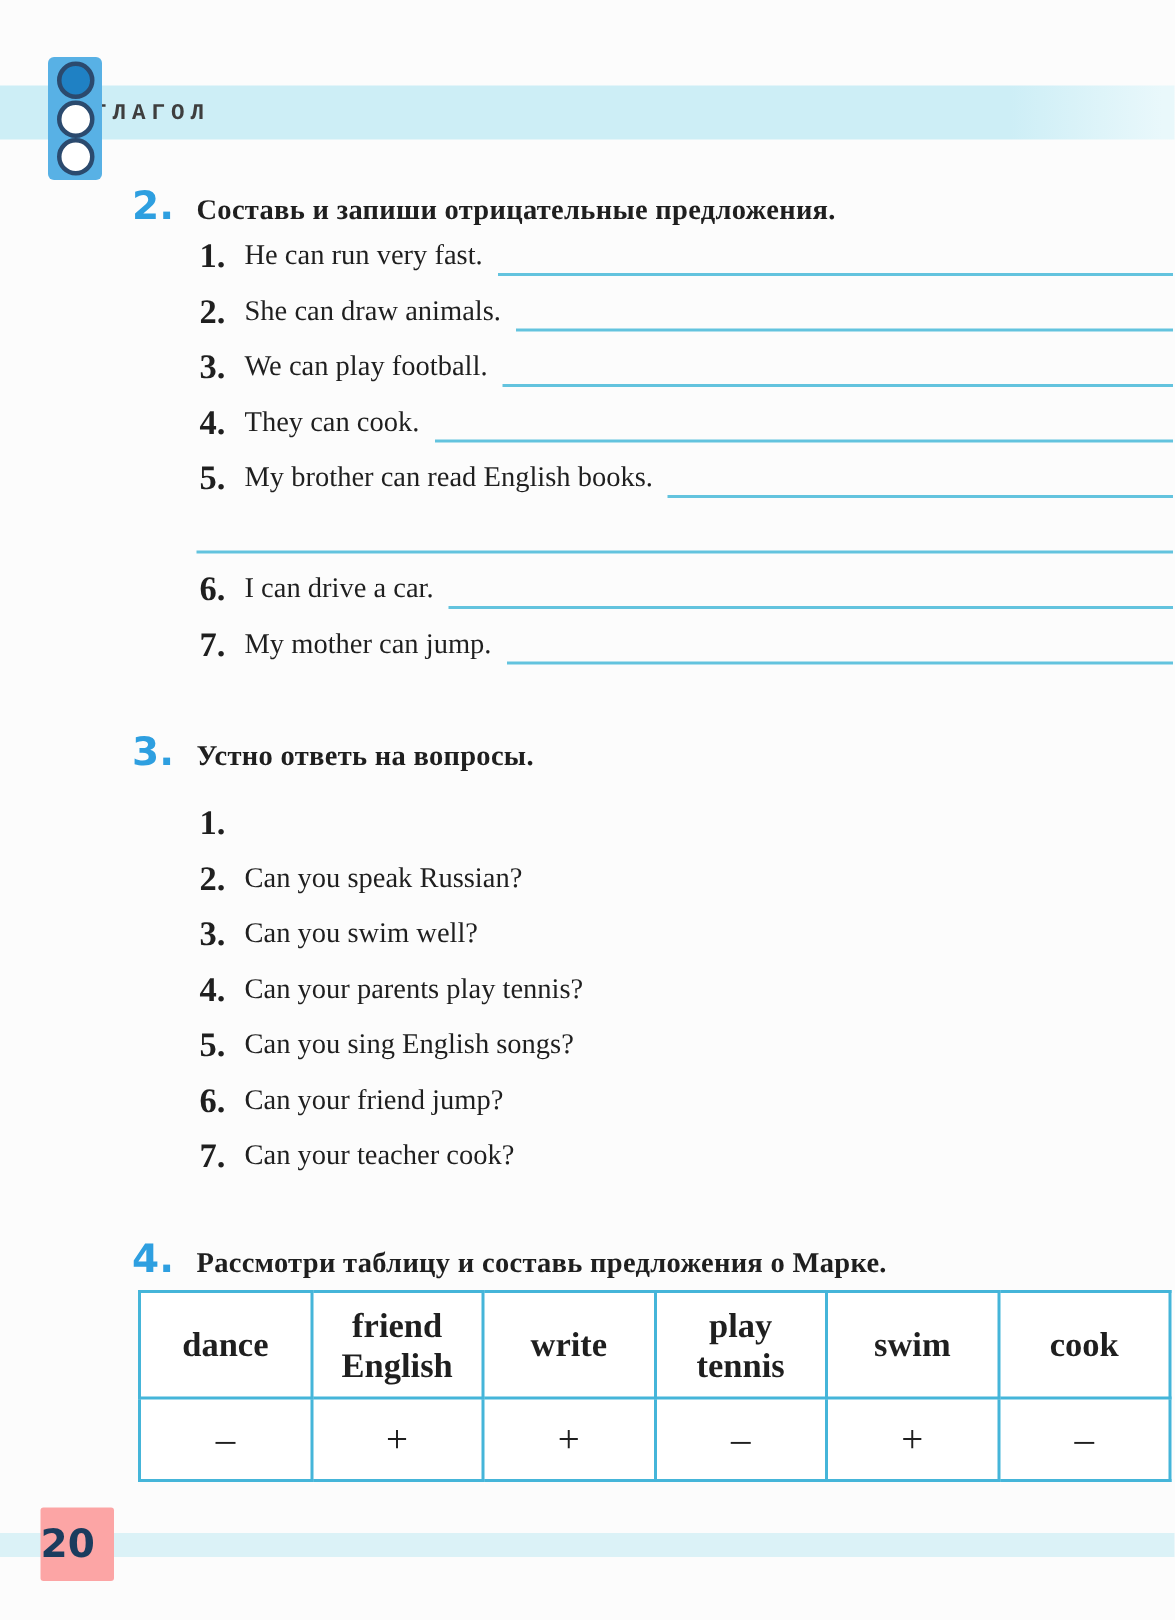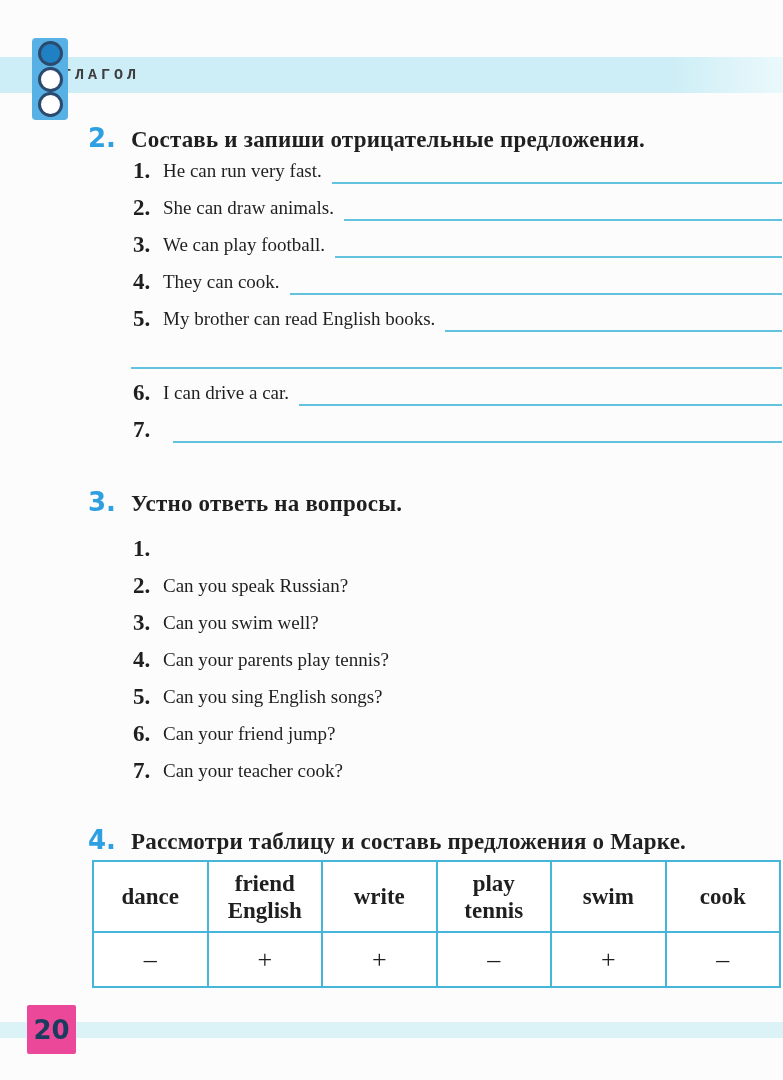--- a/index.html
+++ b/index.html
@@ -35,21 +35,21 @@
   
   .ex-heading{position:absolute;left:88px;right:2px;display:flex;
     align-items:baseline;gap:15px;line-height:32px;}
   .ex-heading.h2{top:122px;}
   .ex-heading.h3{top:486px;}
   .ex-heading.h4{top:824px;}
   .ex-num{
     font-family:"DejaVu Sans", sans-serif;font-weight:bold;
     font-size:26px;color:#2e9fe0;flex:0 0 auto;
   }
-  .ex-title{margin:0;font-size:23px;font-weight:bold;letter-spacing:0.2px;}
+  .ex-title{margin:0;font-size:19px;font-weight:bold;letter-spacing:0.2px;}
 
   
   .x2-items{position:absolute;top:152px;left:133px;right:1px;}
   .x3-items{position:absolute;top:530px;left:133px;right:1px;}
   .item-row{display:flex;height:37px;line-height:37px;align-items:flex-start;}
   .inum{font-weight:bold;font-size:23px;flex:0 0 30px;}
   .itext{font-size:19px;white-space:nowrap;}
   .answer-line{
     flex:1 1 auto;height:30px;margin-left:10px;
     border-bottom:2.5px solid #63c3de;
@@ -66,22 +66,22 @@
     padding:0 4px;
   }
   .skills-table th{height:69px;font-size:23px;font-weight:bold;line-height:27px;}
   .skills-table td{height:53px;font-size:26px;font-weight:normal;}
 
   
   .footer-band{position:absolute;top:1022px;left:0;width:783px;height:16px;
     background:#dbf2f7;}
   .page-badge{
     position:absolute;top:1005px;left:27px;width:49px;height:49px;
-    background:#ec4899;border-radius:2px;z-index:2;
-    display:flex;align-items:center;justify-content:center;
+    background:#fca5a5;border-radius:2px;z-index:2;
+    display:flex;align-items:center;justify-content:flex-start;
     font-family:"DejaVu Sans", sans-serif;font-weight:bold;
     font-size:26px;color:#1b3c5e;
   }
 </style>
 </head>
 <body>
 
 <div class="page">
 
   <div class="header-band">
@@ -127,20 +127,21 @@
     <div class="item-row">
       <span class="answer-line full"></span>
     </div>
     <div class="item-row">
       <span class="inum">6.</span>
       <span class="itext">I can drive a car.</span>
       <span class="answer-line"></span>
     </div>
     <div class="item-row">
       <span class="inum">7.</span>
+      <span class="itext">My mother can jump.</span>
       <span class="answer-line"></span>
     </div>
   </div>
 
   <div class="ex-heading h3">
     <span class="ex-num">3.</span>
     <h2 class="ex-title">Устно ответь на вопросы.</h2>
   </div>
 
   <div class="x3-items">

